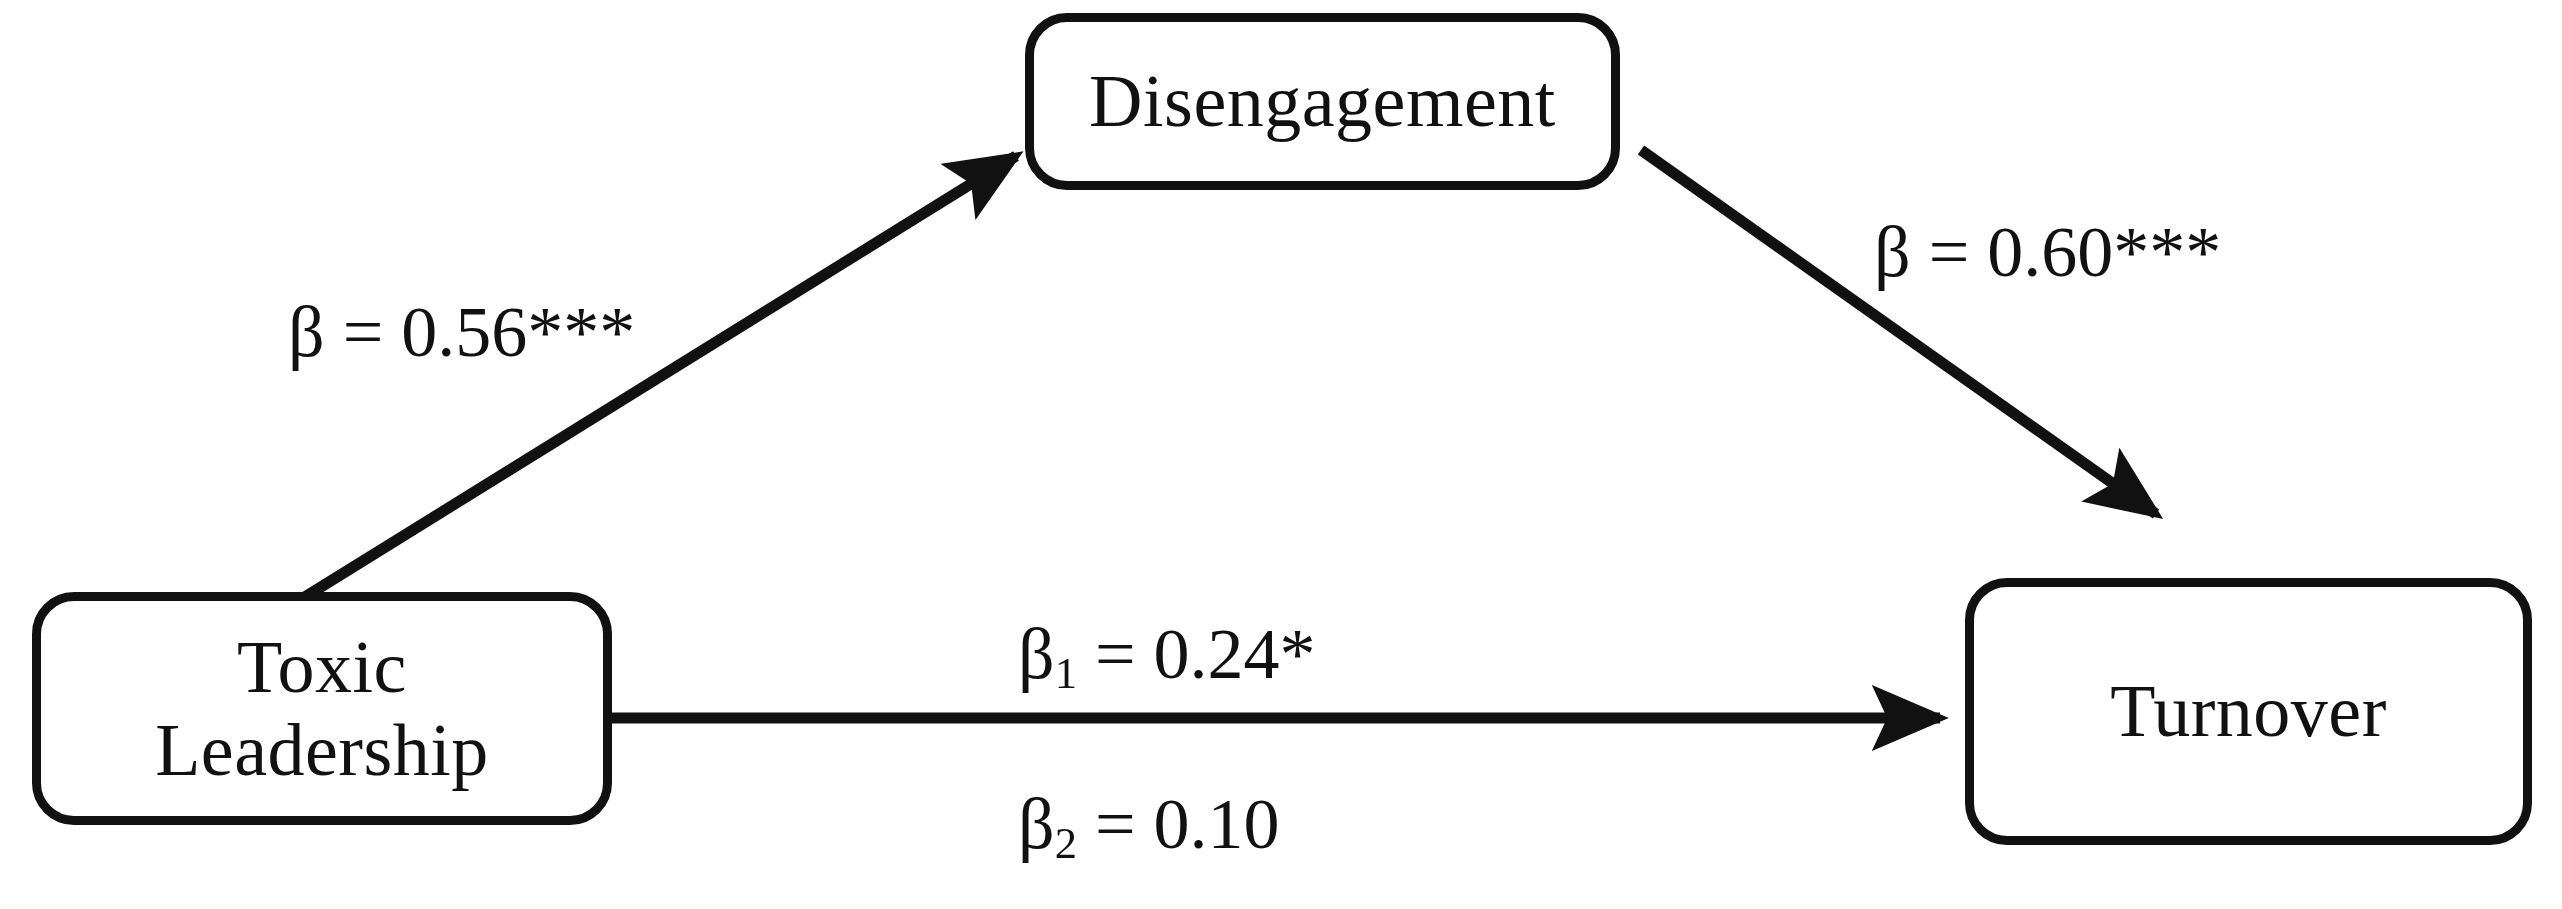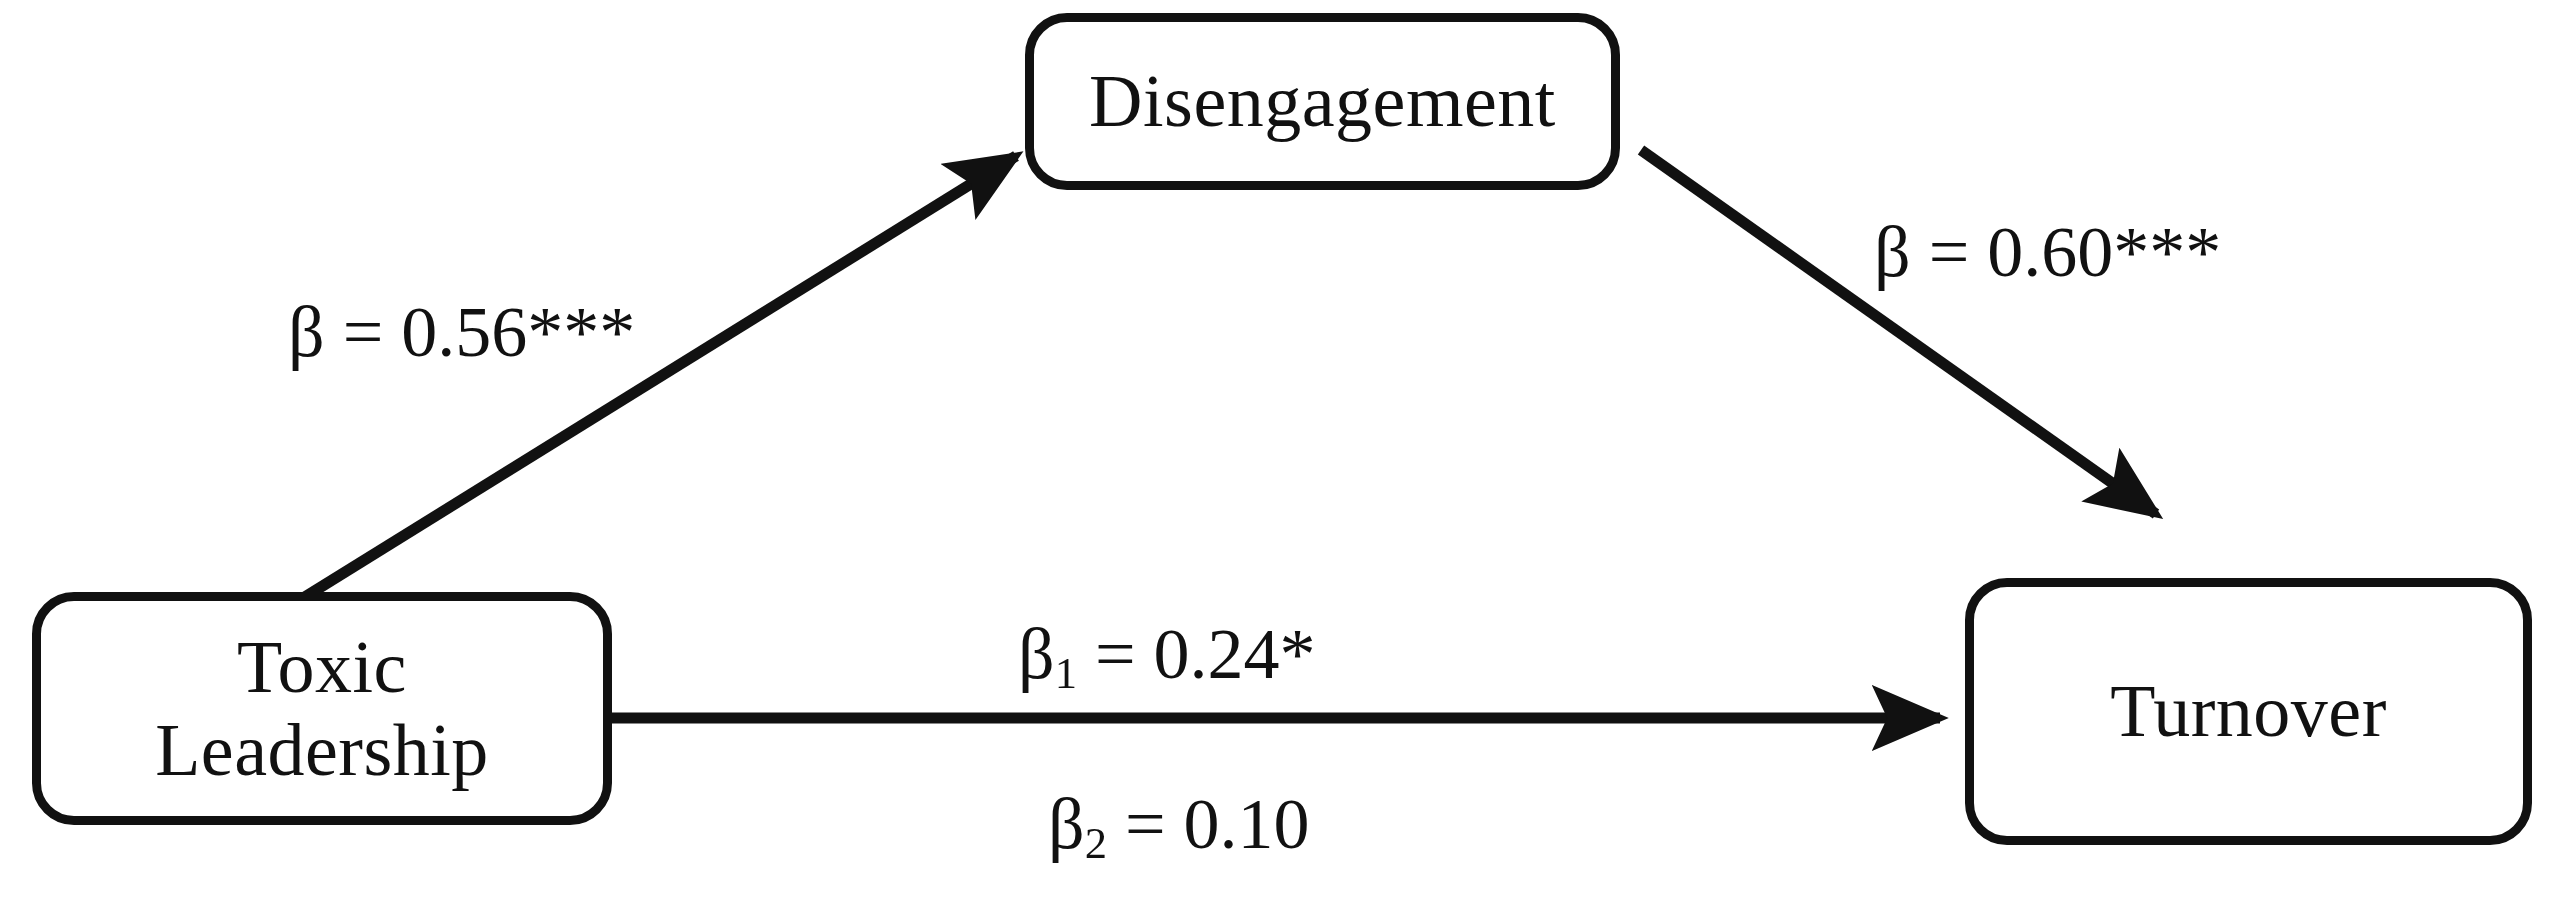--- a/index.html
+++ b/index.html
@@ -79,21 +79,21 @@
     line-height: 0;
   }
   .edge-label sup {
     font-size: 0.62em;
     vertical-align: 0.46em;
     line-height: 0;
   }
   #label-a-path   { left: 288px;  top: 296px; }
   #label-b-path   { left: 1874px; top: 216px; }
   #label-c1-path  { left: 1018px; top: 618px; text-align: right; }
-  #label-c2-path  { left: 1048px; top: 788px; }
+  #label-c2-path  { left: 1018px; top: 788px; }
   #label-r2       { left: 2216px; top: 484px; }
 </style>
 </head>
 <body>
 
 <div id="canvas">
 
   <svg id="diagram-svg" viewBox="0 0 2562 909">
     <defs>
       <marker id="arrowhead" markerWidth="7" markerHeight="6" refX="6.2" refY="3" orient="auto" markerUnits="strokeWidth">

